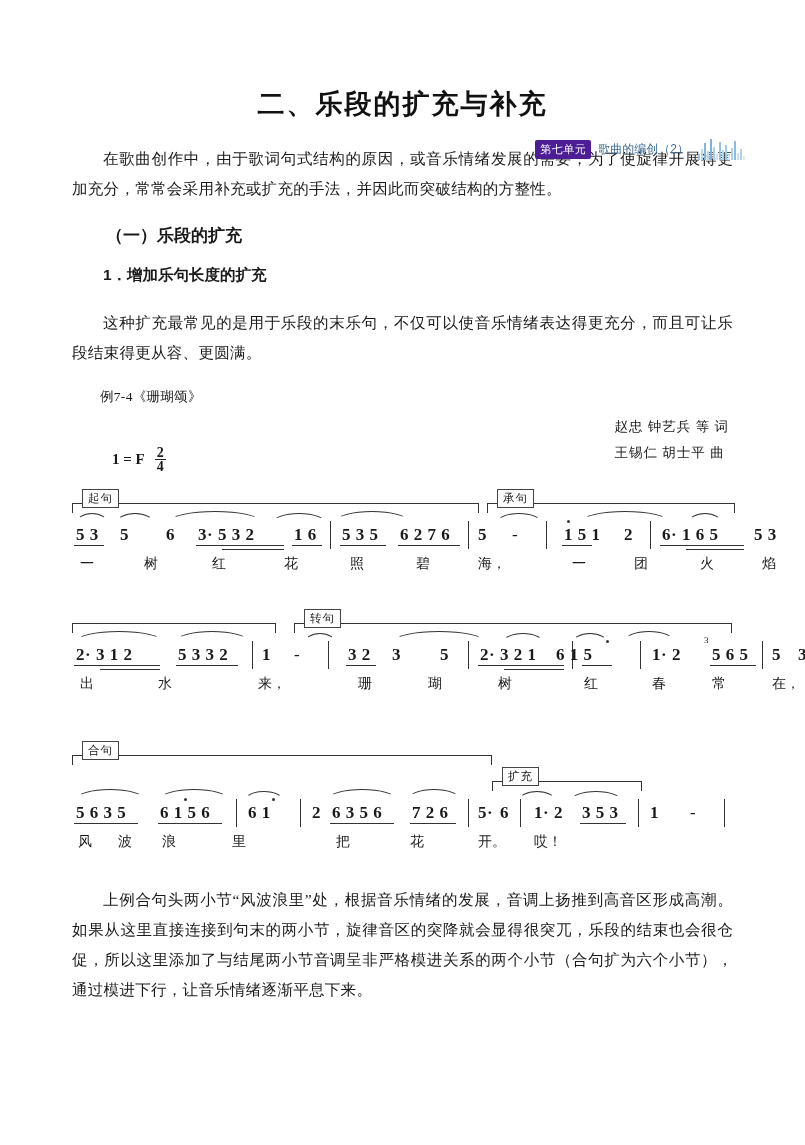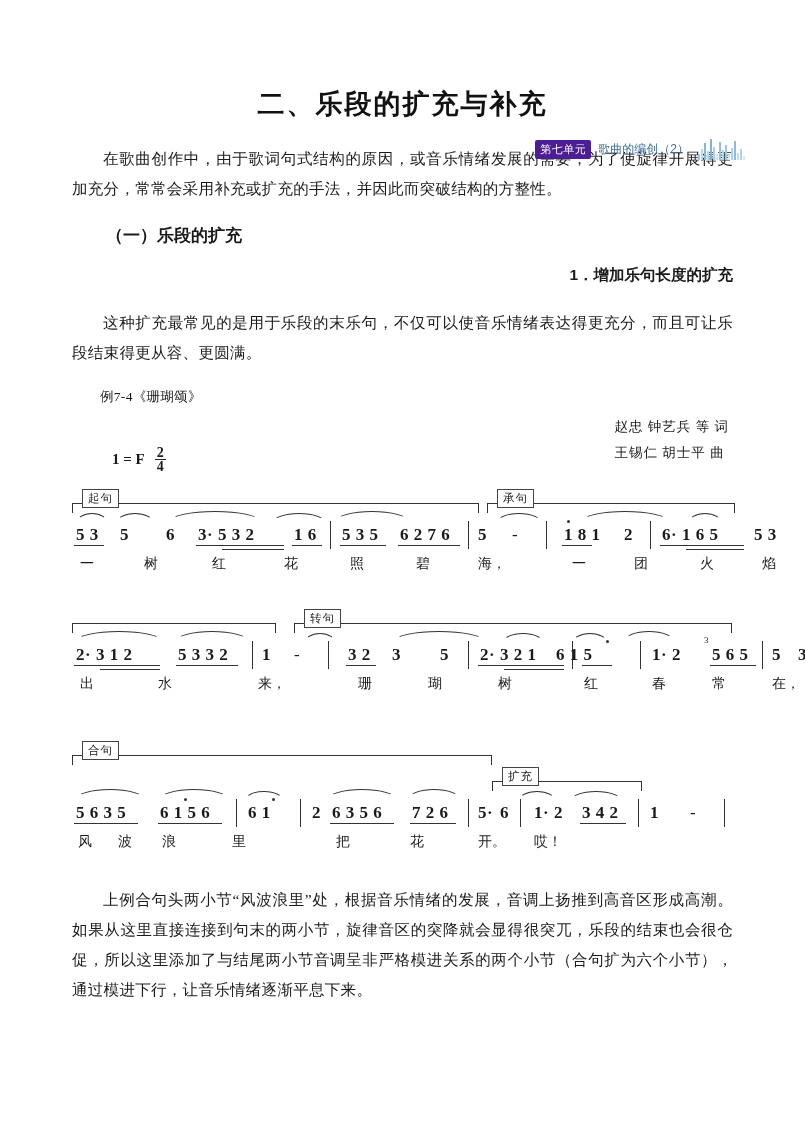--- a/index.html
+++ b/index.html
@@ -89,21 +89,20 @@
     margin: 20px 0 0 0;
     text-indent: 2em;
     font-family: "Liberation Sans", "DejaVu Sans", sans-serif;
   }
   h3.sub-num {
     font-size: 15.5px;
     font-weight: bold;
     margin: 18px 0 0 0;
     text-indent: 2em;
     font-family: "Liberation Sans", "DejaVu Sans", sans-serif;
-    text-align: right;
   }
   p.example-label {
     font-size: 13.5px;
     margin: 20px 0 0 28px;
     letter-spacing: 0.3px;
   }
 
   
   .score {
     position: relative;
@@ -303,21 +302,21 @@
         <span class="barline" style="left:258px; top:-4px; height:28px;"></span>
         <span class="measure" style="left:270px;">5 3 5</span>
         <span class="underline1" style="left:268px; top:20px; width:46px;"></span>
         <span class="measure" style="left:328px;">6 2 7 6</span>
         <span class="underline1" style="left:326px; top:20px; width:62px;"></span>
         <span class="barline" style="left:396px; top:-4px; height:28px;"></span>
         <span class="measure" style="left:406px;">5</span>
         <span class="measure" style="left:440px; font-weight:normal;">-</span>
         <span class="barline" style="left:474px; top:-4px; height:28px;"></span>
 
-        <span class="measure" style="left:492px;">1 8 1</span>
+        <span class="measure" style="left:492px;">1 5 1</span>
         <span class="dot-above" style="left:495px; top:-5px;"></span>
         <span class="underline1" style="left:490px; top:20px; width:30px;"></span>
         <span class="measure" style="left:552px;">2</span>
         <span class="barline" style="left:578px; top:-4px; height:28px;"></span>
         <span class="measure" style="left:590px;">6·&nbsp;1 6 5</span>
         <span class="underline1" style="left:588px; top:20px; width:84px;"></span>
         <span class="underline2" style="left:614px; top:24px; width:58px;"></span>
         <span class="measure" style="left:682px;">5 3</span>
       </div>
 
@@ -423,21 +422,21 @@
         <span class="barline" style="left:228px; top:-4px; height:28px;"></span>
         <span class="measure" style="left:260px;">6 3 5 6</span>
         <span class="underline1" style="left:258px; top:20px; width:64px;"></span>
         <span class="measure" style="left:340px;">7 2 6</span>
         <span class="underline1" style="left:338px; top:20px; width:46px;"></span>
         <span class="barline" style="left:396px; top:-4px; height:28px;"></span>
         <span class="measure" style="left:406px;">5·</span>
         <span class="barline" style="left:448px; top:-4px; height:28px;"></span>
         <span class="measure" style="left:428px;">6</span>
         <span class="measure" style="left:462px;">1·&nbsp;2</span>
-        <span class="measure" style="left:510px;">3 4 2</span>
+        <span class="measure" style="left:510px;">3 5 3</span>
         <span class="underline1" style="left:508px; top:20px; width:46px;"></span>
         <span class="barline" style="left:566px; top:-4px; height:28px;"></span>
         <span class="measure" style="left:578px;">1</span>
         <span class="measure" style="left:618px; font-weight:normal;">-</span>
         <span class="barline" style="left:652px; top:-4px; height:28px;"></span>
       </div>
 
       <div class="lyrics-row" style="top:92px">
         <span class="measure" style="left:6px;">风</span>
         <span class="measure" style="left:46px;">波</span>

